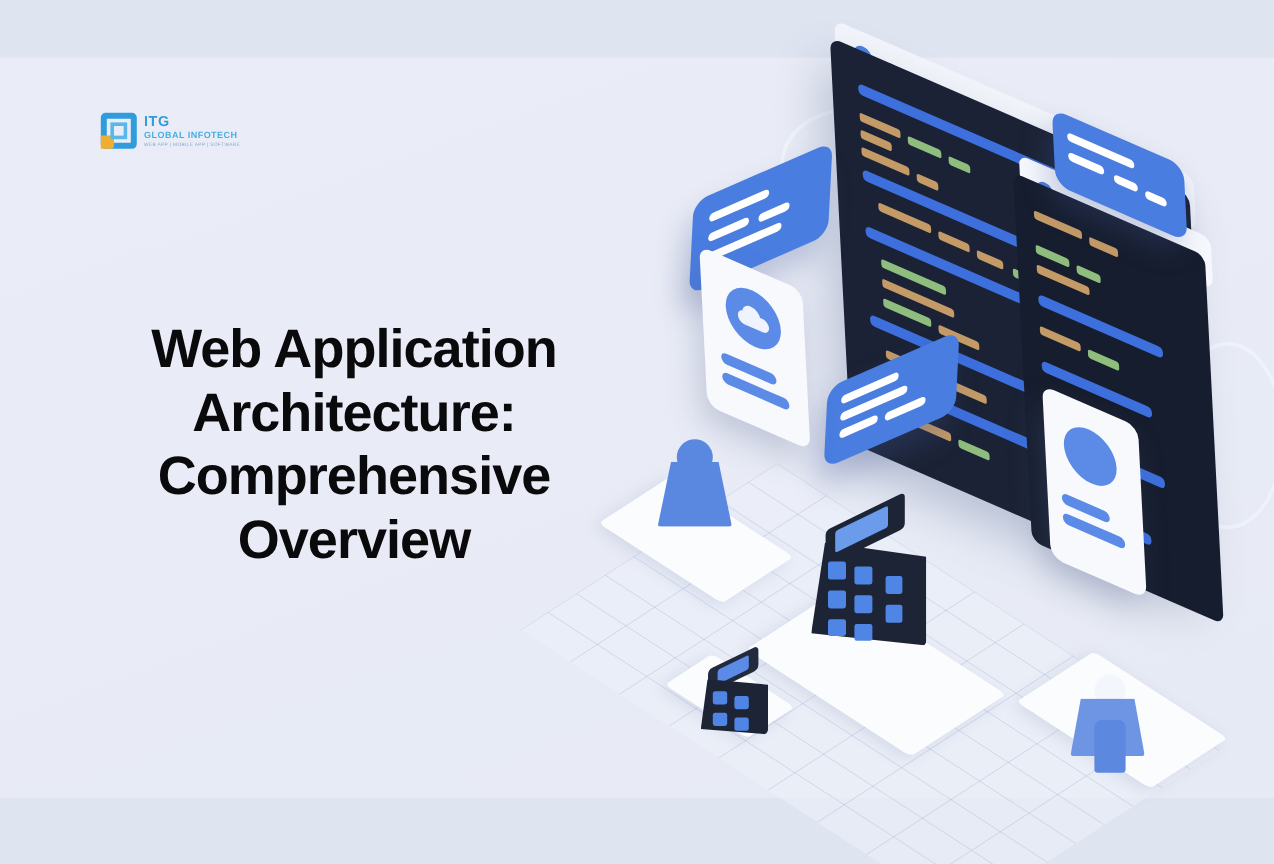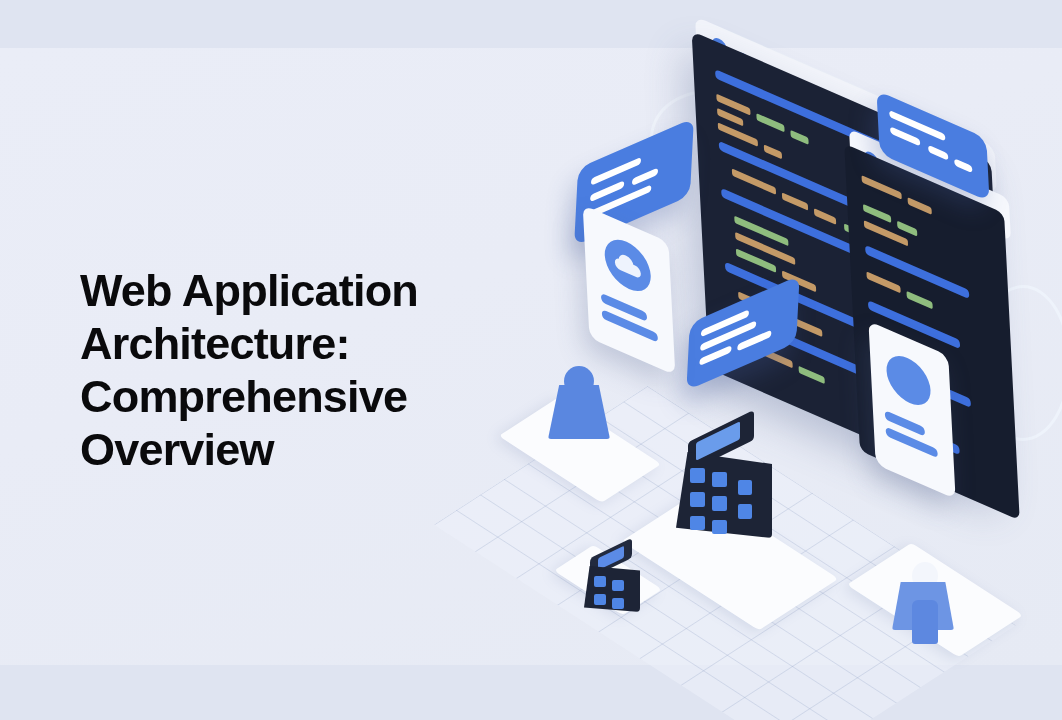--- a/index.html
+++ b/index.html
@@ -100,20 +100,21 @@
     left: 80px;
     top: 264px;
     width: 430px;
     margin: 0;
     font-size: 45px;
     line-height: 1.18;
     font-weight: bold;
     letter-spacing: -0.8px;
     color: #0a0a0c;
     white-space: pre-line;
+    text-align: center;
   }
 
   
   .illus {
     position: absolute;
     left: 500px; top: 60px;
     width: 562px; height: 600px;
   }
 
   
@@ -258,20 +259,32 @@
 </head>
 <body>
 
 <div id="stage">
 
   <div class="bg-main"></div>
   <div class="inner-plate"></div>
   <div class="letterbox top"></div>
   <div class="letterbox bottom"></div>
 
+  <div class="logo-wrap">
+    <div class="logo-mark">
+      <div class="outer"></div>
+      <div class="accent"></div>
+      <div class="inner"></div>
+    </div>
+    <div class="logo-text">
+      <div class="logo-line1">ITG</div>
+      <div class="logo-line2">GLOBAL INFOTECH</div>
+      <div class="logo-line3">WEB APP | MOBILE APP | SOFTWARE</div>
+    </div>
+  </div>
 
   <h1 class="headline">Web Application
 Architecture:
 Comprehensive
 Overview</h1>
 
   <div class="illus">
 
     <div class="floor"></div>
 

